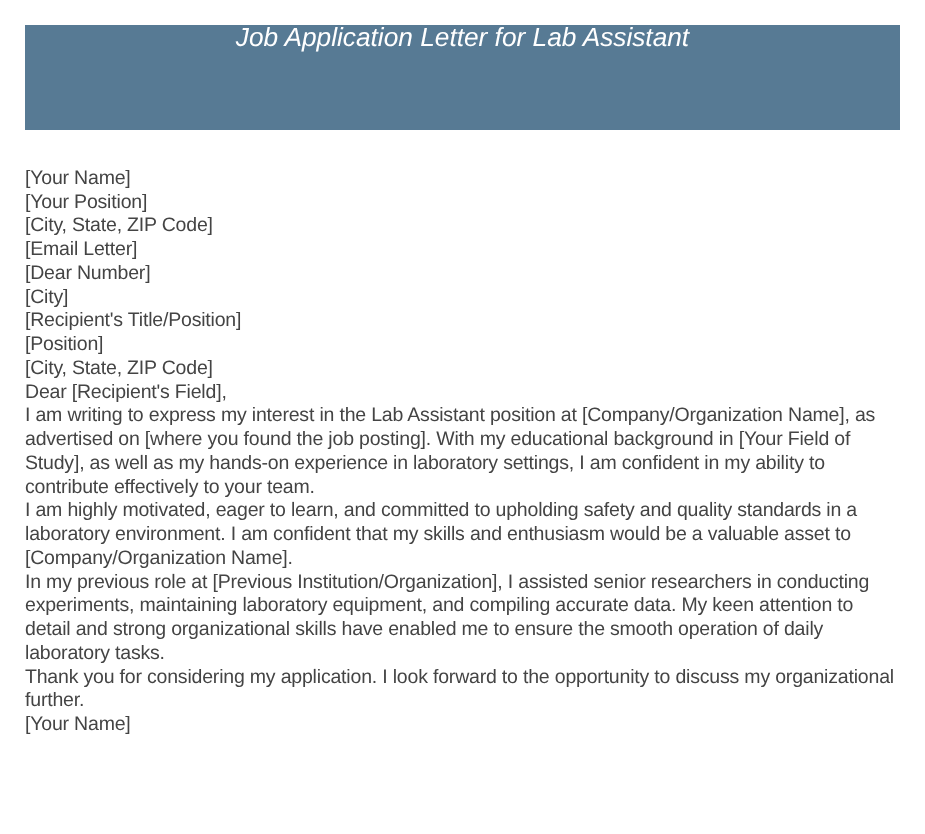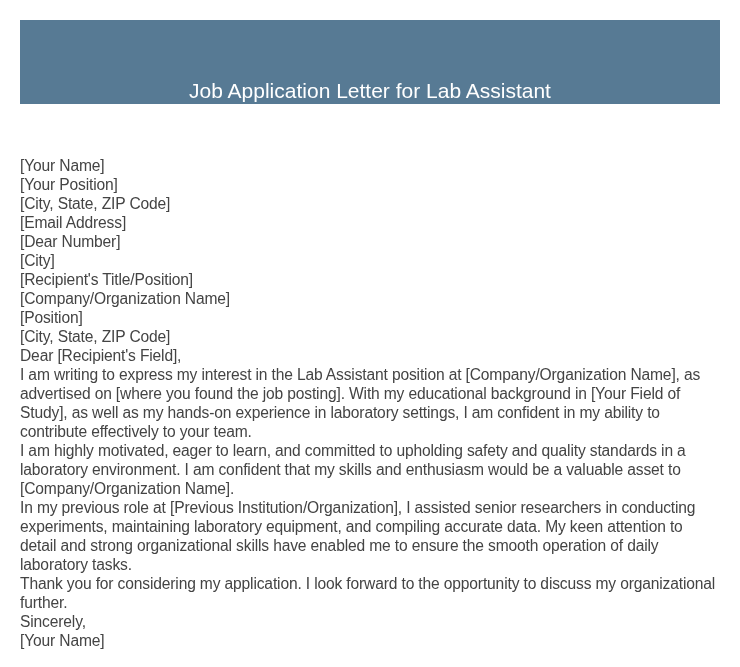--- a/index.html
+++ b/index.html
@@ -15,71 +15,69 @@
       font-family: "Liberation Sans", "DejaVu Sans", sans-serif;
     }
     .header {
       position: absolute;
       left: 20px;
       top: 20px;
       width: 700px;
       height: 84px;
       background: #577a94;
       display: flex;
-      align-items: flex-end;
+      align-items: flex-start;
       justify-content: center;
+      font-style: italic;
     }
     .header-title {
       color: #ffffff;
       font-size: 21px;
       font-weight: normal;
       letter-spacing: 0px;
       margin: 0;
       position: relative;
       top: -1px;
     }
     .letter {
       position: absolute;
       left: 20px;
       top: 133px;
       width: 702px;
       color: #444444;
       font-size: 15.6px;
       line-height: 19px;
       letter-spacing: -0.15px;
-      margin-top: 23px;
     }
     .letter .line,
     .letter .para {
       margin: 0;
       padding: 0;
     }
   </style>
 </head>
 <body>
 
 <div class="header">
   <h1 class="header-title">Job Application Letter for Lab Assistant</h1>
 </div>
 
 <div class="letter">
   <div>
     <div class="line">[Your Name]</div>
     <div class="line">[Your Position]</div>
     <div class="line">[City, State, ZIP Code]</div>
-    <div class="line">[Email Address]</div>
+    <div class="line">[Email Letter]</div>
     <div class="line">[Dear Number]</div>
   </div>
   <div class="line">[City]</div>
   <div>
     <div class="line">[Recipient's Title/Position]</div>
-    <div class="line">[Company/Organization Name]</div>
     <div class="line">[Position]</div>
     <div class="line">[City, State, ZIP Code]</div>
   </div>
   <div class="line">Dear [Recipient's Field],</div>
   <p class="para">I am writing to express my interest in the Lab Assistant position at [Company/Organization Name], as advertised on [where you found the job posting]. With my educational background in [Your Field of Study], as well as my hands-on experience in laboratory settings, I am confident in my ability to contribute effectively to your team.</p>
   <p class="para">I am highly motivated, eager to learn, and committed to upholding safety and quality standards in a laboratory environment. I am confident that my skills and enthusiasm would be a valuable asset to [Company/Organization Name].</p>
   <p class="para">In my previous role at [Previous Institution/Organization], I assisted senior researchers in conducting experiments, maintaining laboratory equipment, and compiling accurate data. My keen attention to detail and strong organizational skills have enabled me to ensure the smooth operation of daily laboratory tasks.</p>
   <p class="para">Thank you for considering my application. I look forward to the opportunity to discuss my organizational further.</p>
-  <div class="line">Sincerely,</div>
   <div class="line">[Your Name]</div>
 </div>
 
 </body></html>

